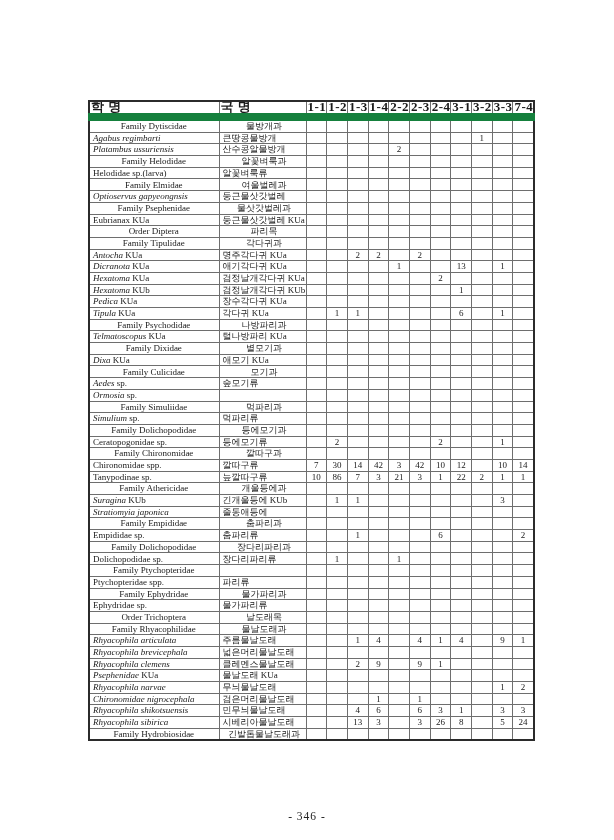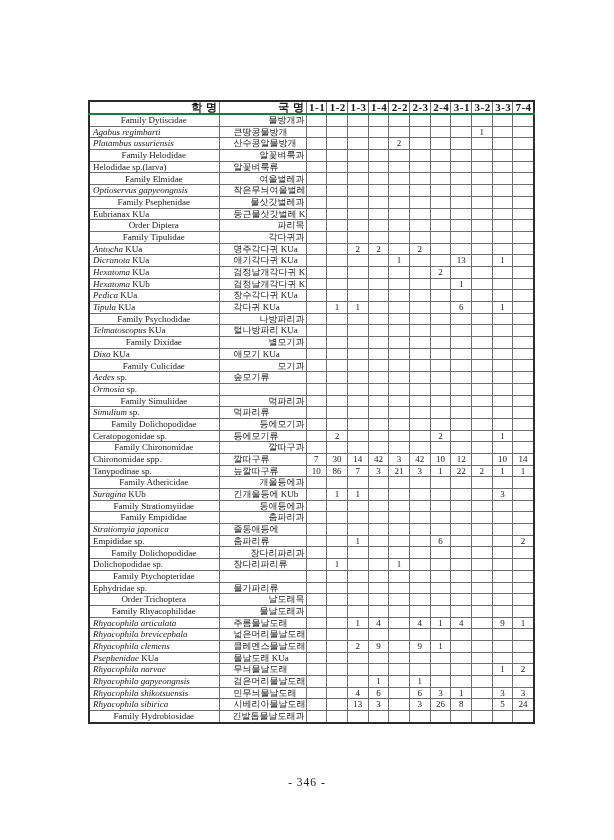--- a/index.html
+++ b/index.html
@@ -30,40 +30,40 @@
     border: 1px solid #6e6e6e;
     padding: 0 1px;
     overflow: hidden;
     white-space: nowrap;
     font-size: 9px;
     line-height: 10.5px;
     height: 10.7px;
     vertical-align: middle;
   }
   .taxa thead th {
-    font-size: 11px;
+    font-size: 13px;
     font-weight: bold;
-    text-align: right;
+    text-align: left;
     height: 11px;
-    border-bottom: 2px solid #15803d;
+    border-bottom: 8px solid #15803d;
     border-top: 2px solid #2b2b2b;
     letter-spacing: 0.5px;
   }
   .taxa td.sci { text-align: left; padding-left: 3px; }
   .taxa td.sci.center { text-align: center; padding-left: 0; }
-  .taxa td.kor { text-align: left; padding-left: 14px; }
-  .taxa td.kor.center { text-align: right; padding-left: 4px; }
+  .taxa td.kor { text-align: left; padding-left: 3px; }
+  .taxa td.kor.center { text-align: center; padding-left: 4px; }
   .taxa td.val { text-align: center; padding: 0; }
   .taxa em { font-style: italic; }
   .taxa .sci span { font-style: normal; }
 
   .pageno {
     position: absolute;
     left: 0; right: 0;
-    top: 776px;
+    top: 810px;
     text-align: center;
     font-size: 11.5px;
     letter-spacing: 1px;
     color: #222;
   }
 </style>
 </head>
 <body>
 
 <div class="sheet">
@@ -186,21 +186,21 @@
           <td class="val"></td>
           <td class="val"></td>
           <td class="val"></td>
           <td class="val"></td>
           <td class="val"></td>
           <td class="val"></td>
           <td class="val"></td>
         </tr>
         <tr>
           <td class="sci"><em>Optioservus gapyeongnsis</em></td>
-          <td class="kor">작은무늬여울벌레</td>
+          <td class="kor">둥근물삿갓벌레</td>
           <td class="val"></td>
           <td class="val"></td>
           <td class="val"></td>
           <td class="val"></td>
           <td class="val"></td>
           <td class="val"></td>
           <td class="val"></td>
           <td class="val"></td>
           <td class="val"></td>
           <td class="val"></td>
@@ -590,22 +590,22 @@
           <td class="val"></td>
           <td class="val"></td>
           <td class="val"></td>
           <td class="val"></td>
           <td class="val"></td>
           <td class="val"></td>
           <td class="val">3</td>
           <td class="val"></td>
         </tr>
         <tr>
-          <td class="sci center"><span>Family Stratiomyiidae</span></td>
-          <td class="kor center">동애등에과</td>
+          <td class="sci"><em>Stratiomyia japonica</em></td>
+          <td class="kor">줄동애등에</td>
           <td class="val"></td>
           <td class="val"></td>
           <td class="val"></td>
           <td class="val"></td>
           <td class="val"></td>
           <td class="val"></td>
           <td class="val"></td>
           <td class="val"></td>
           <td class="val"></td>
           <td class="val"></td>
@@ -620,35 +620,20 @@
           <td class="val"></td>
           <td class="val"></td>
           <td class="val"></td>
           <td class="val"></td>
           <td class="val"></td>
           <td class="val"></td>
           <td class="val"></td>
           <td class="val"></td>
         </tr>
         <tr>
-          <td class="sci"><em>Stratiomyia japonica</em></td>
-          <td class="kor">줄동애등에</td>
-          <td class="val"></td>
-          <td class="val"></td>
-          <td class="val"></td>
-          <td class="val"></td>
-          <td class="val"></td>
-          <td class="val"></td>
-          <td class="val"></td>
-          <td class="val"></td>
-          <td class="val"></td>
-          <td class="val"></td>
-          <td class="val"></td>
-        </tr>
-        <tr>
           <td class="sci"><span>Empididae sp.</span></td>
           <td class="kor">춤파리류</td>
           <td class="val"></td>
           <td class="val"></td>
           <td class="val">1</td>
           <td class="val"></td>
           <td class="val"></td>
           <td class="val"></td>
           <td class="val">6</td>
           <td class="val"></td>
@@ -695,20 +680,50 @@
           <td class="val"></td>
           <td class="val"></td>
           <td class="val"></td>
           <td class="val"></td>
           <td class="val"></td>
           <td class="val"></td>
           <td class="val"></td>
           <td class="val"></td>
         </tr>
         <tr>
+          <td class="sci"><span>Ptychopteridae spp.</span></td>
+          <td class="kor">파리류</td>
+          <td class="val"></td>
+          <td class="val"></td>
+          <td class="val"></td>
+          <td class="val"></td>
+          <td class="val"></td>
+          <td class="val"></td>
+          <td class="val"></td>
+          <td class="val"></td>
+          <td class="val"></td>
+          <td class="val"></td>
+          <td class="val"></td>
+        </tr>
+        <tr>
+          <td class="sci center"><span>Family Ephydridae</span></td>
+          <td class="kor center">물가파리과</td>
+          <td class="val"></td>
+          <td class="val"></td>
+          <td class="val"></td>
+          <td class="val"></td>
+          <td class="val"></td>
+          <td class="val"></td>
+          <td class="val"></td>
+          <td class="val"></td>
+          <td class="val"></td>
+          <td class="val"></td>
+          <td class="val"></td>
+        </tr>
+        <tr>
           <td class="sci"><span>Ephydridae sp.</span></td>
           <td class="kor">물가파리류</td>
           <td class="val"></td>
           <td class="val"></td>
           <td class="val"></td>
           <td class="val"></td>
           <td class="val"></td>
           <td class="val"></td>
           <td class="val"></td>
           <td class="val"></td>
@@ -815,21 +830,21 @@
           <td class="val"></td>
           <td class="val"></td>
           <td class="val"></td>
           <td class="val"></td>
           <td class="val"></td>
           <td class="val"></td>
           <td class="val">1</td>
           <td class="val">2</td>
         </tr>
         <tr>
-          <td class="sci"><em>Rhyacophila gapyeongnsis</em></td>
+          <td class="sci"><em>Chironomidae nigrocephala</em></td>
           <td class="kor">검은머리물날도래</td>
           <td class="val"></td>
           <td class="val"></td>
           <td class="val"></td>
           <td class="val">1</td>
           <td class="val"></td>
           <td class="val">1</td>
           <td class="val"></td>
           <td class="val"></td>
           <td class="val"></td>

